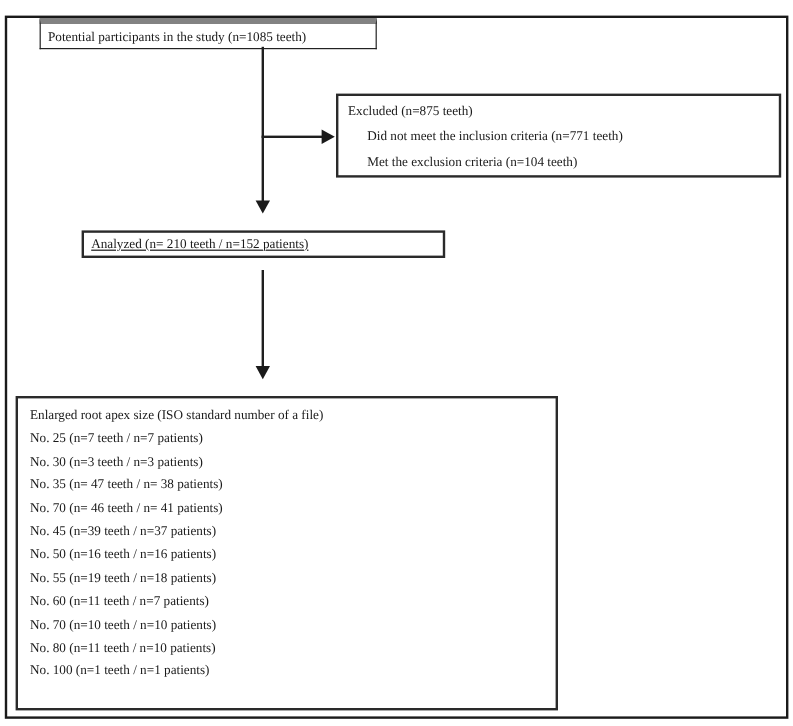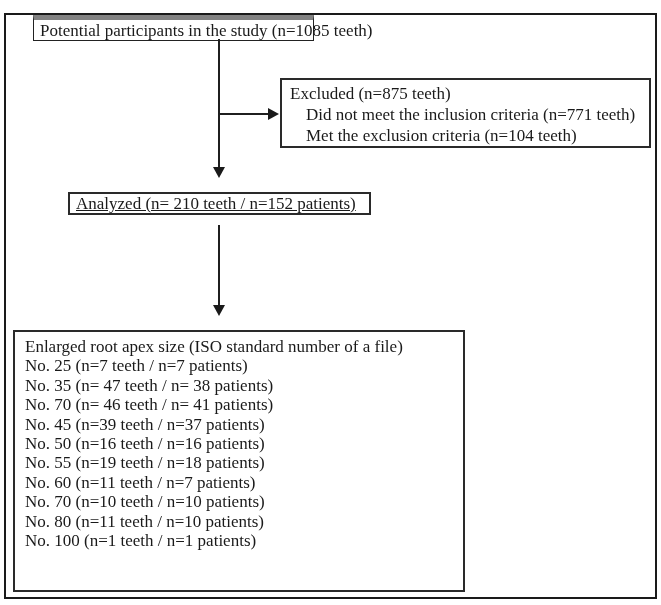--- a/index.html
+++ b/index.html
@@ -23,21 +23,21 @@
     width: 653px;
     height: 586px;
     border: 2px solid #1a1a1a;
     box-sizing: border-box;
   }
   .box {
     position: absolute;
     border: 2px solid #2a2a2a;
     box-sizing: border-box;
     background: #ffffff;
-    font-size: 17px;
+    font-size: 11px;
     line-height: 20px;
     white-space: nowrap;
   }
   .box-top {
     left: 33px;
     top: 15px;
     width: 281px;
     height: 26px;
     border: 1px solid #222222;
     border-top: 5px solid #828282;
@@ -123,20 +123,21 @@
   <div class="box box-analyzed">
     <span>Analyzed (n= 210 teeth / n=152 patients)</span>
   </div>
 
   <div class="line vline2"></div>
   <div class="arrowhead-down ah-down-2"></div>
 
   <div class="box box-sizes">
     <div>Enlarged root apex size (ISO standard number of a file)</div>
     <div>No. 25 (n=7 teeth / n=7 patients)</div>
+    <div>No. 30 (n=3 teeth / n=3 patients)</div>
     <div>No. 35 (n= 47 teeth / n= 38 patients)</div>
     <div>No. 70 (n= 46 teeth / n= 41 patients)</div>
     <div>No. 45 (n=39 teeth / n=37 patients)</div>
     <div>No. 50 (n=16 teeth / n=16 patients)</div>
     <div>No. 55 (n=19 teeth / n=18 patients)</div>
     <div>No. 60 (n=11 teeth / n=7 patients)</div>
     <div>No. 70 (n=10 teeth / n=10 patients)</div>
     <div>No. 80 (n=11 teeth / n=10 patients)</div>
     <div>No. 100 (n=1 teeth / n=1 patients)</div>
   </div>

